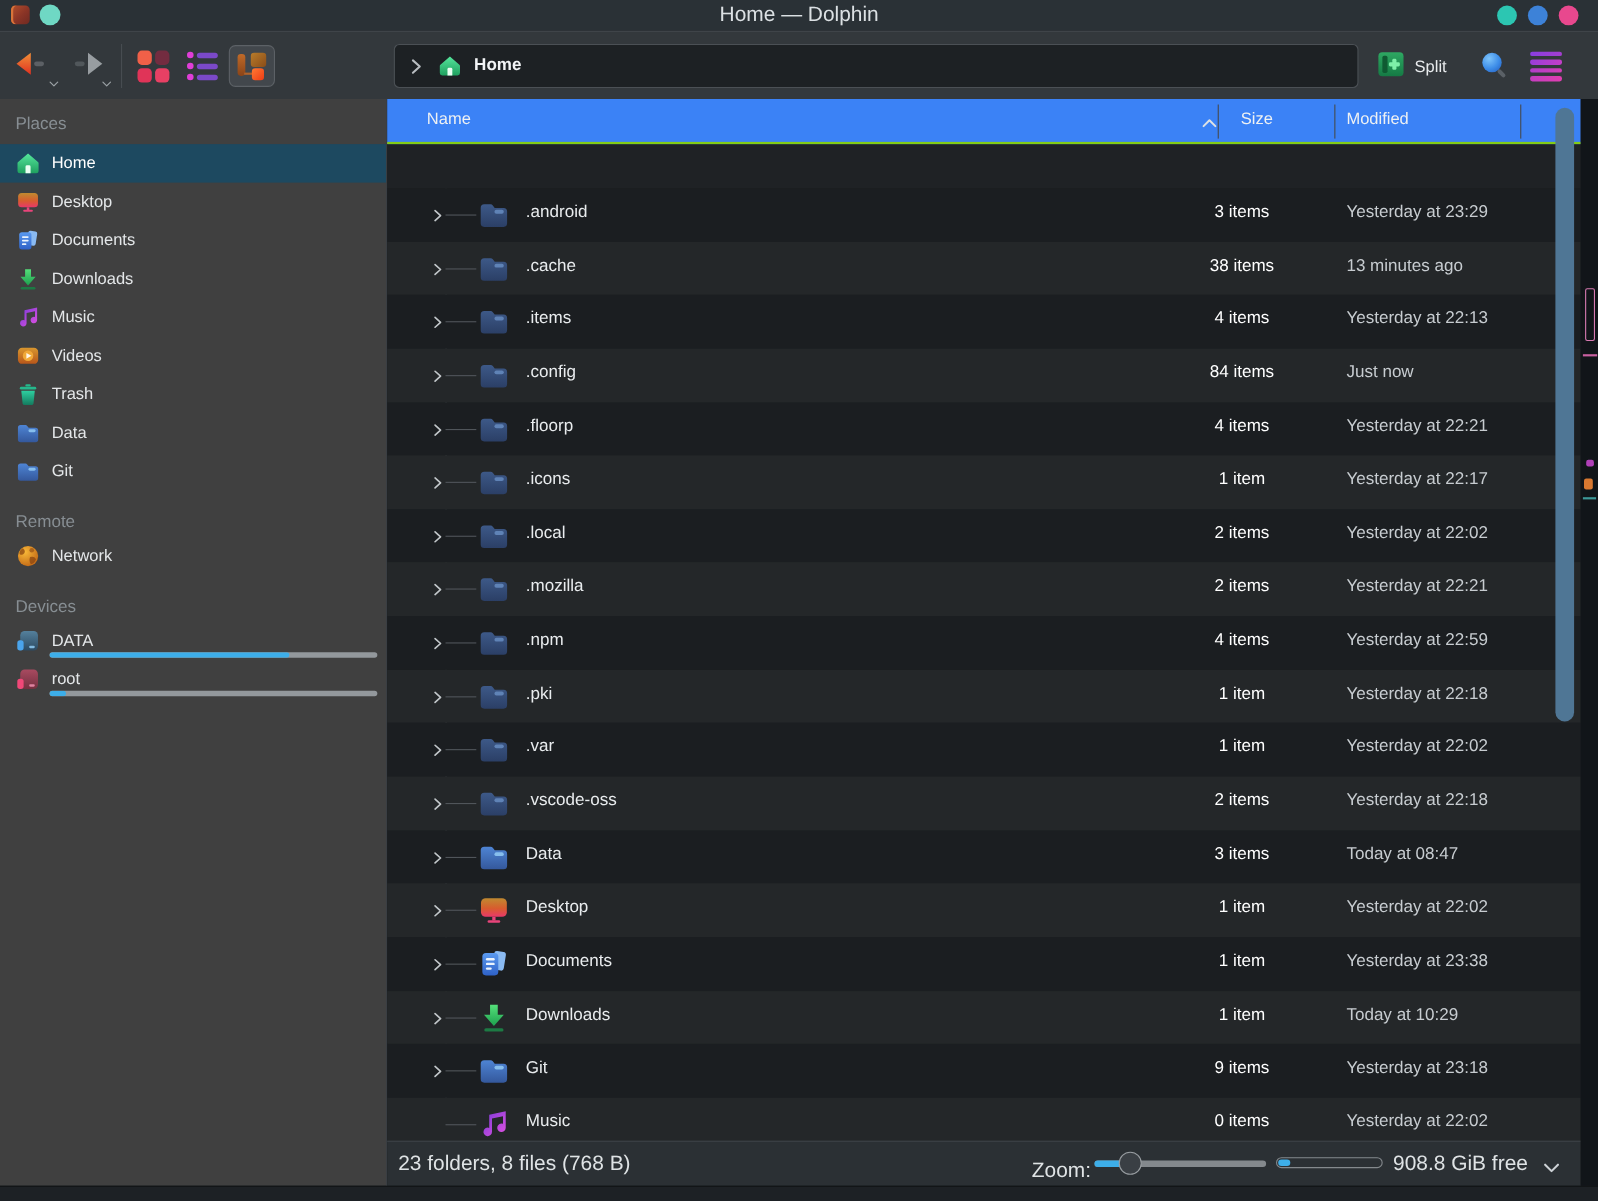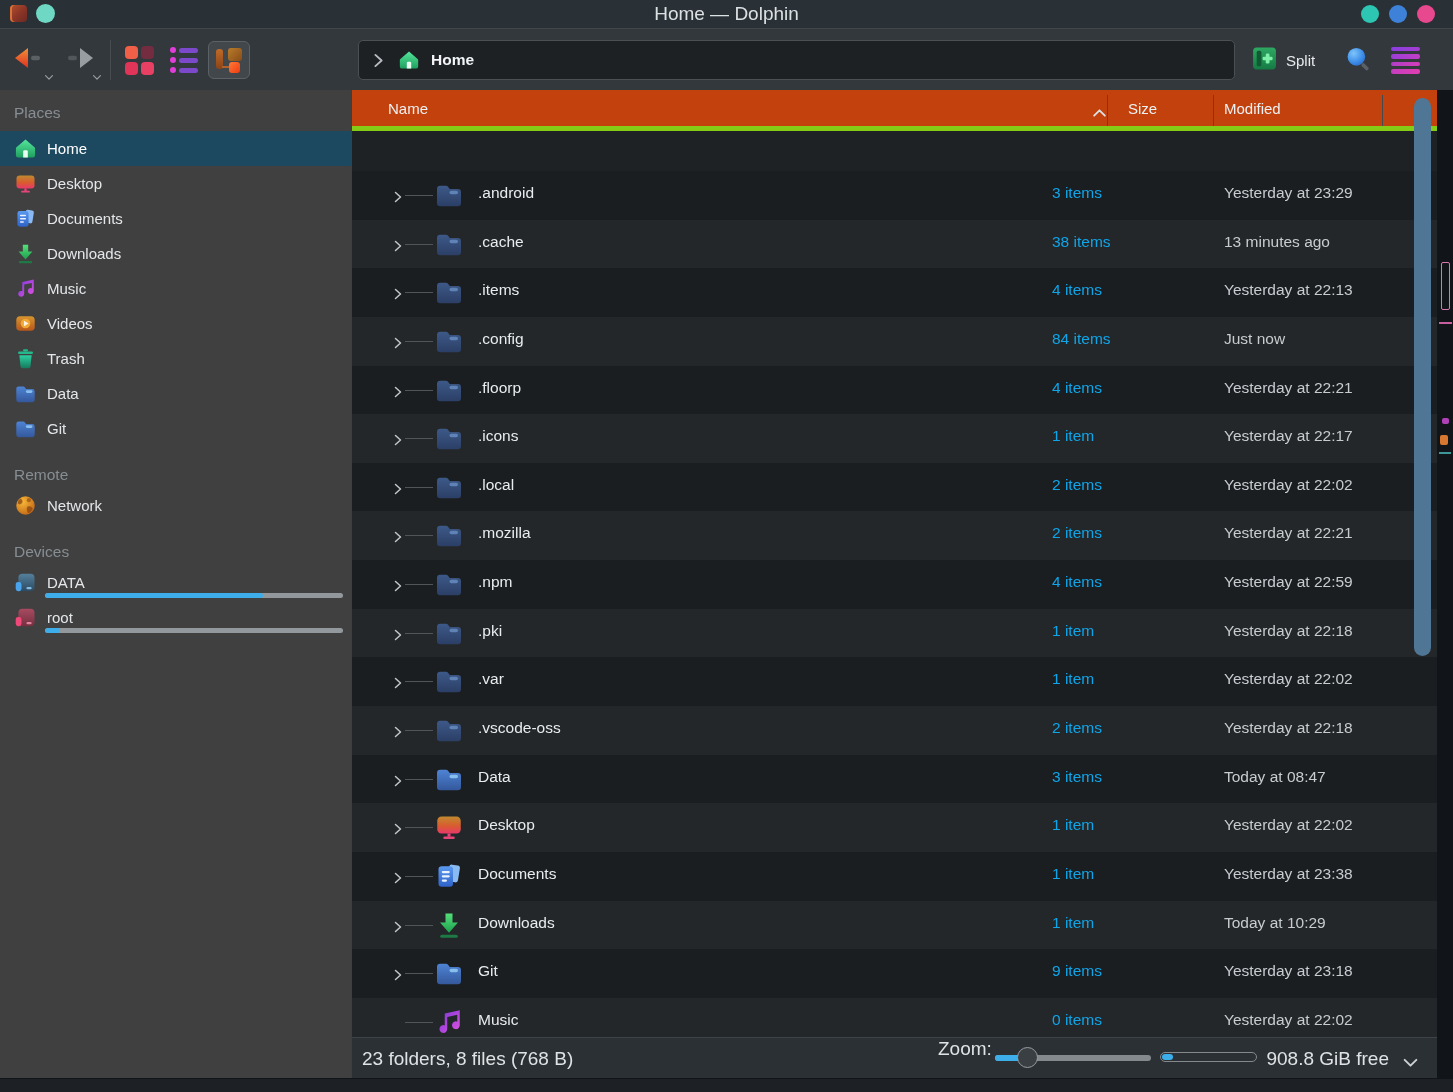--- a/index.html
+++ b/index.html
@@ -50,43 +50,43 @@
   .sb-label.first{height:41px;line-height:46px;}
   .sb-gap{height:12px;}
   .sb-item{position:relative;height:35px;display:flex;align-items:center;padding-left:14px;color:#e4e7e9;font-size:15px;cursor:default;}
   .sb-item.selected{background:#1d4960;color:#ffffff;}
   .sb-ic{width:23px;height:23px;margin-right:10px;flex:0 0 auto;}
   .sb-ic svg{width:23px;height:23px;display:block;}
   .usage{position:absolute;left:45px;right:8px;bottom:2px;height:5px;border-radius:2.5px;background:#93989c;overflow:hidden;}
   .usage-fill{position:absolute;left:0;top:0;bottom:0;background:#3daee9;border-radius:2.5px;}
   
   .main{position:absolute;left:352px;top:90px;width:1085px;height:988px;background:#1f2225;}
-  .listheader{position:absolute;left:0;top:0;width:100%;height:41px;background:#c2410c;border-bottom:5px solid #84cc16;box-sizing:border-box;color:#eef1f3;font-size:15px;}
+  .listheader{position:absolute;left:0;top:0;width:100%;height:41px;background:#3b82f6;border-bottom:2px solid #84cc16;box-sizing:border-box;color:#eef1f3;font-size:15px;}
   .lh-name{position:absolute;left:36px;top:10px;}
   .lh-caret{position:absolute;left:740px;top:14px;}
   .lh-size{position:absolute;left:776px;top:10px;}
   .lh-mod{position:absolute;left:872px;top:10px;}
   .lh-sep{position:absolute;top:5px;width:1px;height:31px;background:#454a4f;}
   .rows{position:absolute;left:0;top:41px;width:100%;height:906px;overflow:hidden;margin-top:40px;}
   .treeline{position:absolute;left:53px;top:0;width:1px;height:924px;background:#50555a;}
   .frow{position:relative;width:100%;height:48.65px;}
   .frow.dark{background:#1b1e21;}
   .frow.light{background:#242729;}
   .stub{position:absolute;left:53px;top:24px;width:28px;height:1px;background:#50555a;}
   .expch{position:absolute;left:40px;top:18px;width:12px;height:12px;}
   .fic{position:absolute;left:82px;top:9px;width:30px;height:30px;}
   .fic svg{width:30px;height:30px;display:block;}
   .fname{position:absolute;left:126px;top:13px;font-size:15.5px;color:#e9ecee;}
-  .fsize{position:absolute;left:700px;top:13px;width:154px;text-align:left;font-size:15.5px;color:#0ea5e9;}
+  .fsize{position:absolute;left:700px;top:13px;width:154px;text-align:center;font-size:15.5px;color:#ffffff;}
   .fmod{position:absolute;left:872px;top:13px;font-size:15.5px;color:#c7ccd0;}
   .scrollthumb{position:absolute;left:1062px;top:8px;width:17px;height:558px;border-radius:8.5px;background:#4f7695;}
   
   .statusbar{position:absolute;left:0;top:947px;width:100%;height:41px;background:#2b3034;border-top:1px solid #3e4347;box-sizing:border-box;color:#dfe3e5;font-size:19px;}
   .st-sum{position:absolute;left:10px;top:10px;}
-  .st-zoomlab{position:absolute;left:586px;top:0;}
+  .st-zoomlab{position:absolute;left:586px;top:16px;}
   .st-slider{position:absolute;left:643px;top:17px;width:156px;height:6px;border-radius:3px;background:#84898d;}
   .st-slider .fill{position:absolute;left:0;top:0;bottom:0;width:34px;background:#3daee9;border-radius:3px;}
   .st-slider .handle{position:absolute;left:22px;top:-8px;width:21px;height:21px;border-radius:50%;background:#3a3f44;border:1.5px solid #989da1;box-sizing:border-box;}
   .st-cap{position:absolute;left:808px;top:14px;width:97px;height:10px;border-radius:5px;border:1.5px solid #84898d;box-sizing:border-box;background:#2b3034;}
   .st-cap .fill{position:absolute;left:1px;top:1px;bottom:1px;width:11px;background:#3daee9;border-radius:4px;}
   .st-free{position:absolute;right:48px;top:10px;}
   .st-chev{position:absolute;right:18px;top:14px;}
   
   .rightstrip{position:absolute;left:1437px;top:90px;width:16px;height:988px;background:#111519;overflow:hidden;}
   .frag{position:absolute;}

